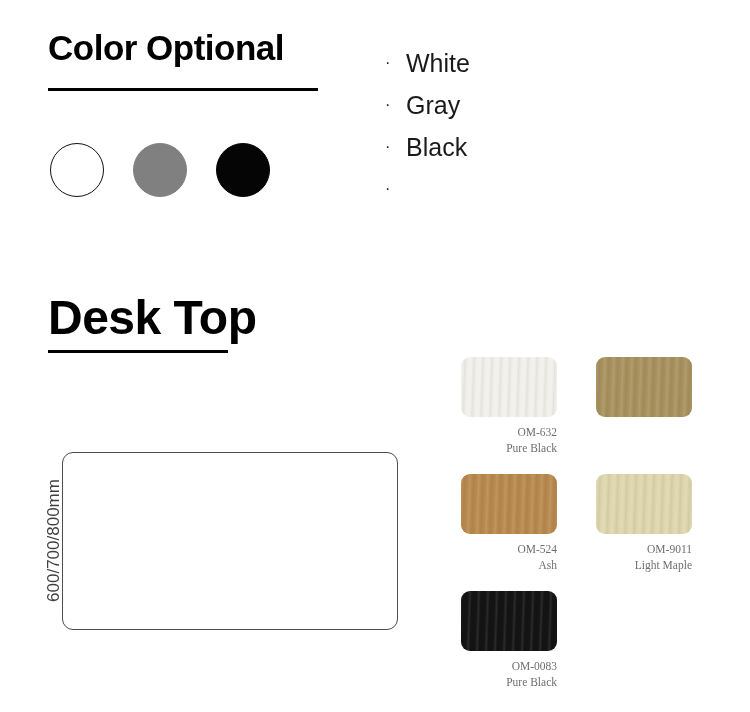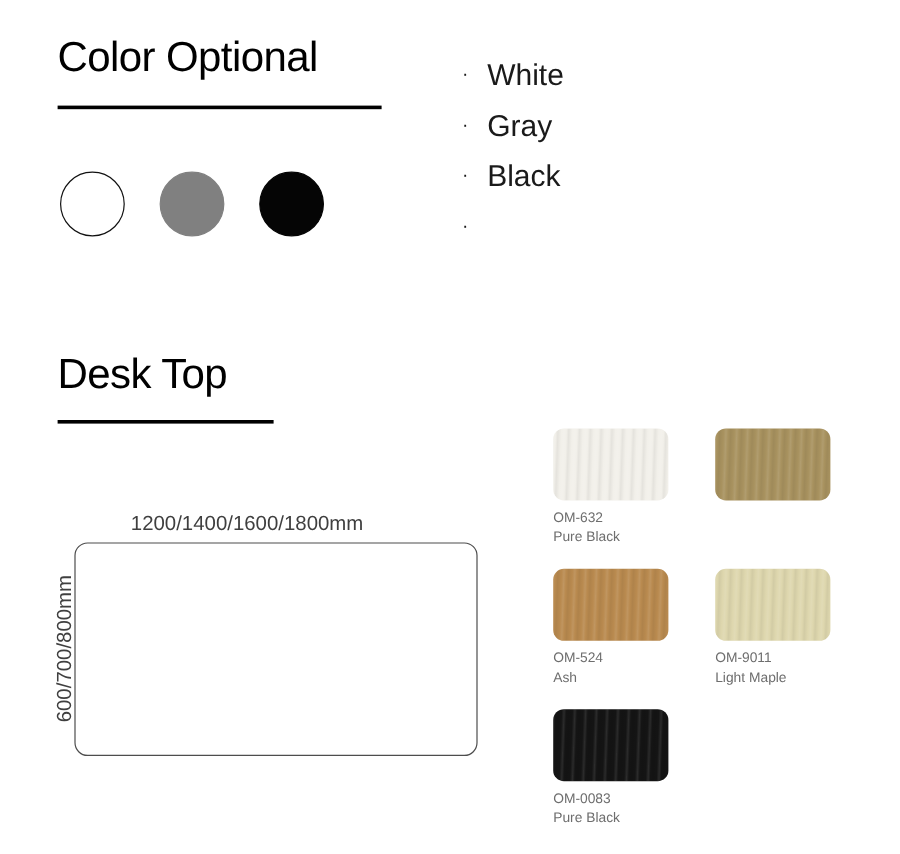--- a/index.html
+++ b/index.html
@@ -19,35 +19,35 @@
   .page {
     position: absolute;
     left: 0; top: 0;
     width: 750px;
     height: 712px;
   }
 
   
   .section-heading {
     position: absolute;
-    font-weight: normal;
+    font-weight: bold;
     color: #000000;
     letter-spacing: -0.5px;
     white-space: nowrap;
     line-height: 1;
   }
   #color-heading {
     left: 48px;
     top: 30px;
     font-size: 35px;
   }
   #desktop-heading {
     left: 48px;
     top: 294px;
-    font-size: 35px;
+    font-size: 48px;
   }
   .heading-rule {
     position: absolute;
     height: 3px;
     background: #000000;
   }
   #color-rule {
     left: 48px;
     top: 88px;
     width: 270px;
@@ -170,22 +170,23 @@
         92deg,
         rgba(255,255,255,0.10) 0px,
         rgba(255,255,255,0.00) 2px,
         rgba(0,0,0,0.055) 4px,
         rgba(255,255,255,0.00) 7px,
         rgba(255,255,255,0.09) 9px
       );
     pointer-events: none;
   }
   .swatch-caption {
-    text-align: left;
+    text-align: right;
     padding-top: 7px;
+    font-family: Liberation Serif, serif;
   }
   .swatch-code,
   .swatch-name {
     display: block;
     font-size: 11.5px;
     color: #6e6e6e;
     line-height: 16px;
     white-space: nowrap;
   }
 </style>
@@ -218,21 +219,20 @@
     </li>
     <li>
       <span class="bullet-dot">·</span>
     </li>
   </ul>
 
   <div class="section-heading" id="desktop-heading">Desk Top</div>
   <div class="heading-rule" id="desktop-rule"></div>
 
   <div class="desk-diagram">
-    <div class="dim-label" id="dim-width">1200/1400/1600/1800mm</div>
     <div class="dim-label" id="dim-depth">600/700/800mm</div>
     <div class="desk-rect"></div>
   </div>
 
   <div class="swatch-grid">
     <div class="swatch-cell">
       <div class="swatch-chip" style="background: rgb(242, 240, 234);"></div>
       <div class="swatch-caption">
         <span class="swatch-code">OM-632</span>
         <span class="swatch-name">Pure Black</span>

